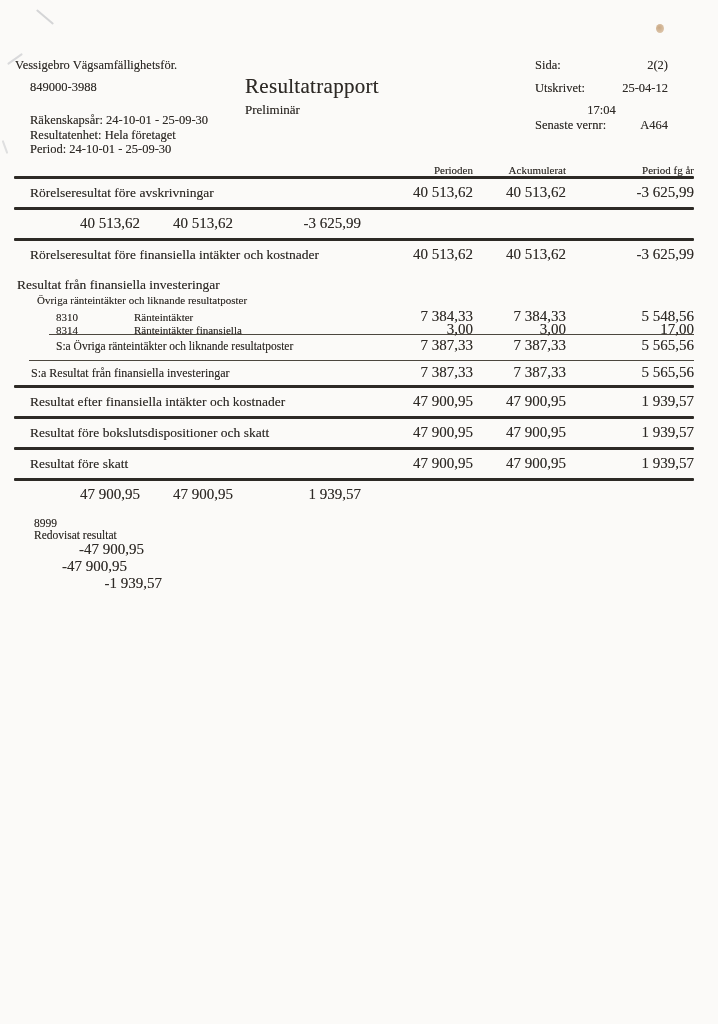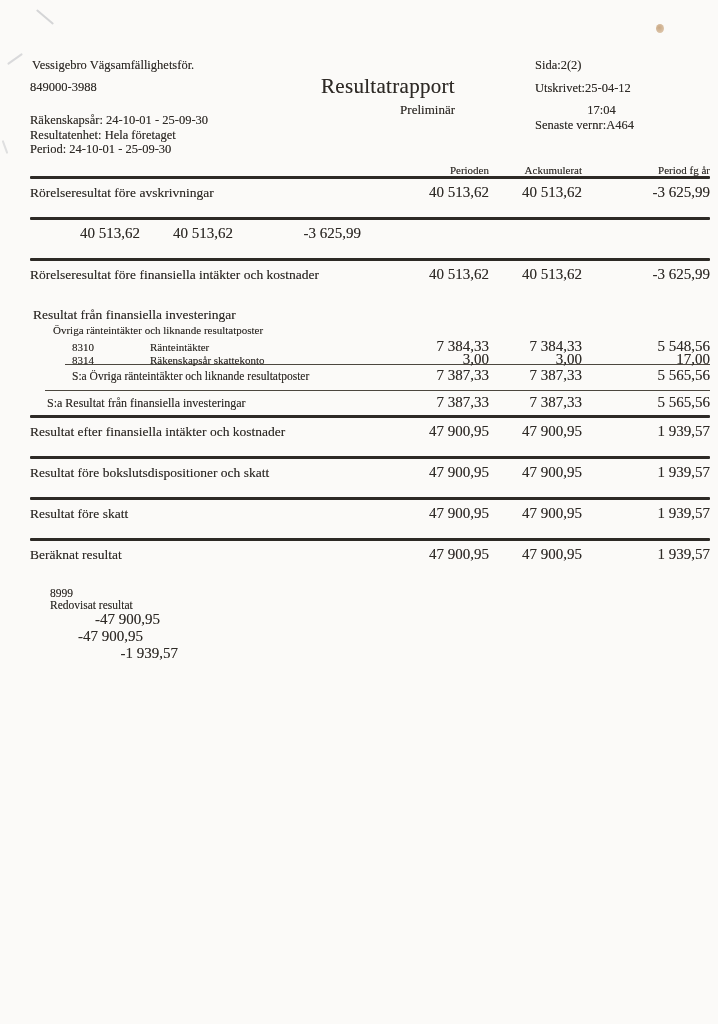--- a/index.html
+++ b/index.html
@@ -17,44 +17,44 @@
   
   .dot { position:absolute; left:656px; top:24px; width:8px; height:9px;
          border-radius:50%; background:radial-gradient(circle at 40% 40%, #bd9468, #dcc3a6);
          opacity:.8; }
   .scan-mark { position:absolute; background:#8b9099; opacity:.35; border-radius:2px; }
   .m1 { left:34px; top:16px; width:22px; height:2px; transform:rotate(40deg); }
   .m2 { left:6px;  top:58px; width:18px; height:2px; transform:rotate(-35deg); opacity:.3; }
   .m3 { left:-2px; top:146px; width:14px; height:2px; transform:rotate(70deg); opacity:.25; }
 
   
-  .company   { position:absolute; left:32px; top:58px;  font-size:12.5px; }
+  .company   { position:absolute; left:15px; top:58px;  font-size:12.5px; }
   .orgnum    { position:absolute; left:30px; top:80px;  font-size:12.5px; }
   .infoblock { position:absolute; left:30px; top:113px; font-size:12.5px; line-height:14.5px; }
-  .title-wrap{ position:absolute; left:245px; top:74px; width:210px; text-align:right; }
+  .title-wrap{ position:absolute; left:245px; top:74px; width:210px; text-align:left; }
   .title     { font-size:21px; letter-spacing:.3px; }
   .subtitle  { font-size:13px; margin-top:3px; }
 
   .meta { position:absolute; left:535px; top:58px; width:133px; font-size:12.5px; }
-  .meta-row { display:flex; }
+  .meta-row { display:flex; justify-content:space-between; }
   .meta-r1 { margin-bottom:8px; }
   .meta-r2 { margin-bottom:7px; }
   .meta-r3 { justify-content:center; margin-bottom:0px; }
 
   
-  .tbl { position:absolute; left:30px; top:161px; width:680px; }
+  .tbl { position:absolute; left:14px; top:161px; width:680px; }
   .cols { display:flex; font-size:11px; height:15px; align-items:flex-end; }
   .spacer { flex:1; }
   .c1 { width:110px; text-align:right; }
   .c2 { width:93px;  text-align:right; }
   .c3 { width:128px; text-align:right; }
   .rule-thick { height:3px; background:#2d2a26; border-radius:1px; }
   .rule-thin  { height:1px; background:#4c473f; }
   .row { display:flex; align-items:baseline; }
-  .row-major { height:38px; padding-top:5px; }
+  .row-major { height:28px; padding-top:5px;margin-left:16px; }
   .row-major .lbl { flex:1; font-size:13.5px; }
   .val { font-size:15px; }
   .section-lbl { font-size:13.5px; margin-top:8px; height:17px; padding-left:3px; }
   .group-lbl { font-size:11px; height:14px; padding-left:23px; }
   .row-account { padding-left:42px; height:13px; }
   .row-account .acct { width:78px; font-size:11px; }
   .row-account .lbl  { flex:1; font-size:11px; }
   .rule-8314 { margin-left:35px; }
   .row-subtotal { padding-left:42px; height:15px; padding-top:2px; }
   .row-subtotal .lbl { flex:1; font-size:11.5px; }
@@ -145,21 +145,21 @@
     <div class="row row-account">
       <span class="acct">8310</span>
       <span class="lbl">Ränteintäkter</span>
       <span class="c1 val">7 384,33</span>
       <span class="c2 val">7 384,33</span>
       <span class="c3 val">5 548,56</span>
     </div>
 
     <div class="row row-account">
       <span class="acct">8314</span>
-      <span class="lbl">Räkenskapsår skattekonto</span>
+      <span class="lbl">Ränteintäkter finansiella</span>
       <span class="c1 val">3,00</span>
       <span class="c2 val">3,00</span>
       <span class="c3 val">17,00</span>
     </div>
     <div class="rule-thin rule-8314"></div>
 
     <div class="row row-subtotal">
       <span class="lbl">S:a Övriga ränteintäkter och liknande resultatposter</span>
       <span class="c1 val">7 387,33</span>
       <span class="c2 val">7 387,33</span>
@@ -193,21 +193,20 @@
     <div class="rule-thick"></div>
     <div class="row row-major">
       <span class="lbl">Resultat före skatt</span>
       <span class="c1 val">47 900,95</span>
       <span class="c2 val">47 900,95</span>
       <span class="c3 val">1 939,57</span>
     </div>
 
     <div class="rule-thick"></div>
     <div class="row row-major">
-      <span class="lbl">Beräknat resultat</span>
       <span class="c1 val">47 900,95</span>
       <span class="c2 val">47 900,95</span>
       <span class="c3 val">1 939,57</span>
     </div>
 
     <div class="row row-final">
       <span class="acct">8999</span>
       <span class="lbl">Redovisat resultat</span>
       <span class="c1 val">-47 900,95</span>
       <span class="c2 val">-47 900,95</span>

